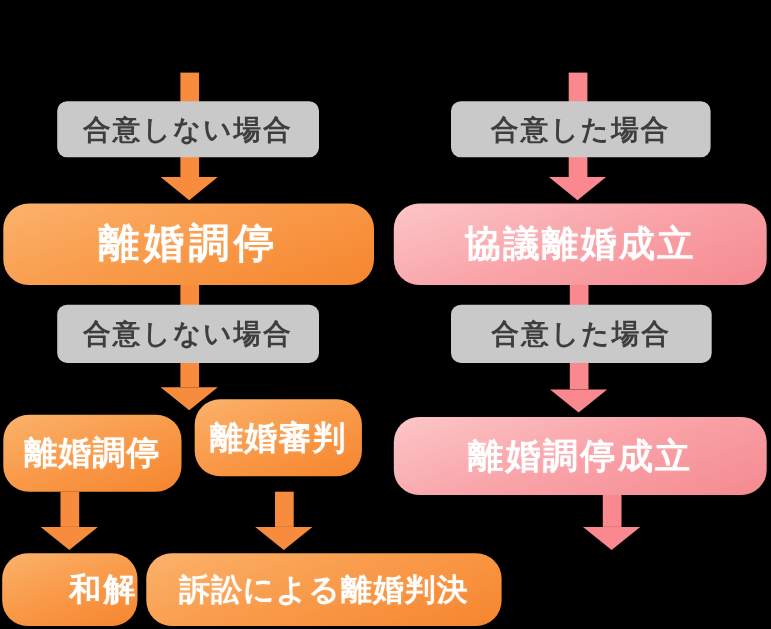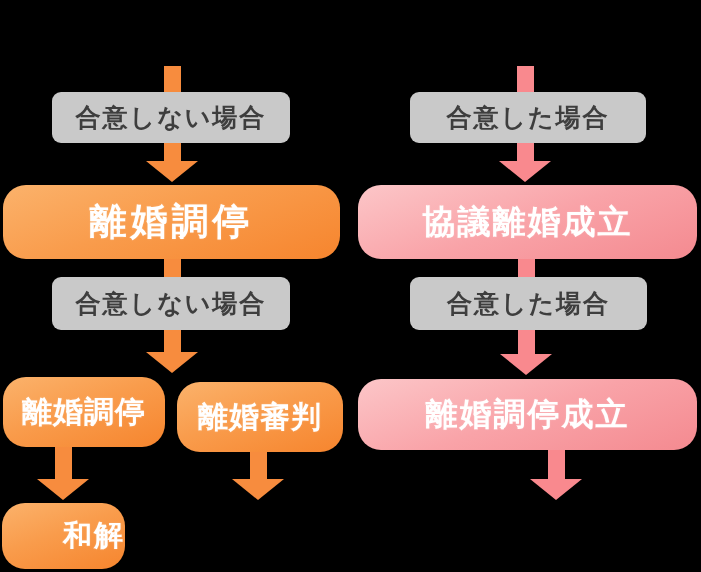--- a/index.html
+++ b/index.html
@@ -44,21 +44,21 @@
     font-weight:bold;color:#fff;
     letter-spacing:2px;
     z-index:2;
     text-shadow:0 0 2px rgba(255,255,255,.25);
   }
   .node.orange{background:linear-gradient(160deg,#fbb26b 0%,#f99c4c 45%,#f6852e 100%);}
   .node.pink{background:linear-gradient(160deg,#fcc6c8 0%,#f9a3a8 50%,#f48a90 100%);}
   .b-mediation{left:3px;top:185px;width:337px;height:74px;font-size:37px;letter-spacing:4px;}
   .p-kyogi{left:358px;top:185px;width:339px;height:74px;font-size:33px;}
   .b-lawsuit{left:3px;top:377px;width:162px;height:70px;font-size:30px;letter-spacing:1px;}
-  .b-shinpan{left:177px;top:382px;width:166px;height:70px;font-size:30px;letter-spacing:1px;}
+  .b-shinpan{left:177px;top:363px;width:152px;height:70px;font-size:30px;letter-spacing:1px;}
   .p-chotei{left:358px;top:379px;width:339px;height:71px;font-size:32px;}
   .b-wakai{left:2px;top:503px;width:123px;height:66px;font-size:29px;justify-content:flex-end;}
   .b-judgment{left:133px;top:503px;width:323px;height:66px;font-size:28px;letter-spacing:1px;}
   .p-shinpanseiritsu{left:462px;top:503px;width:235px;height:66px;font-size:29px;}
   
   .arrow{
     position:absolute;width:52px;z-index:1;
     display:flex;flex-direction:column;align-items:center;
   }
   .arrow .shaft{width:17px;flex:1 1 auto;}
@@ -139,14 +139,17 @@
   </div>
   <div class="node orange b-shinpan">
     <span>離婚審判</span>
   </div>
   <div class="node pink p-chotei">
     <span>離婚調停成立</span>
   </div>
   <div class="node orange b-wakai">
     <span>和解</span>
   </div>
+  <div class="node orange b-judgment">
+    <span>訴訟による離婚判決</span>
+  </div>
 
 </div>
 
 </body></html>

